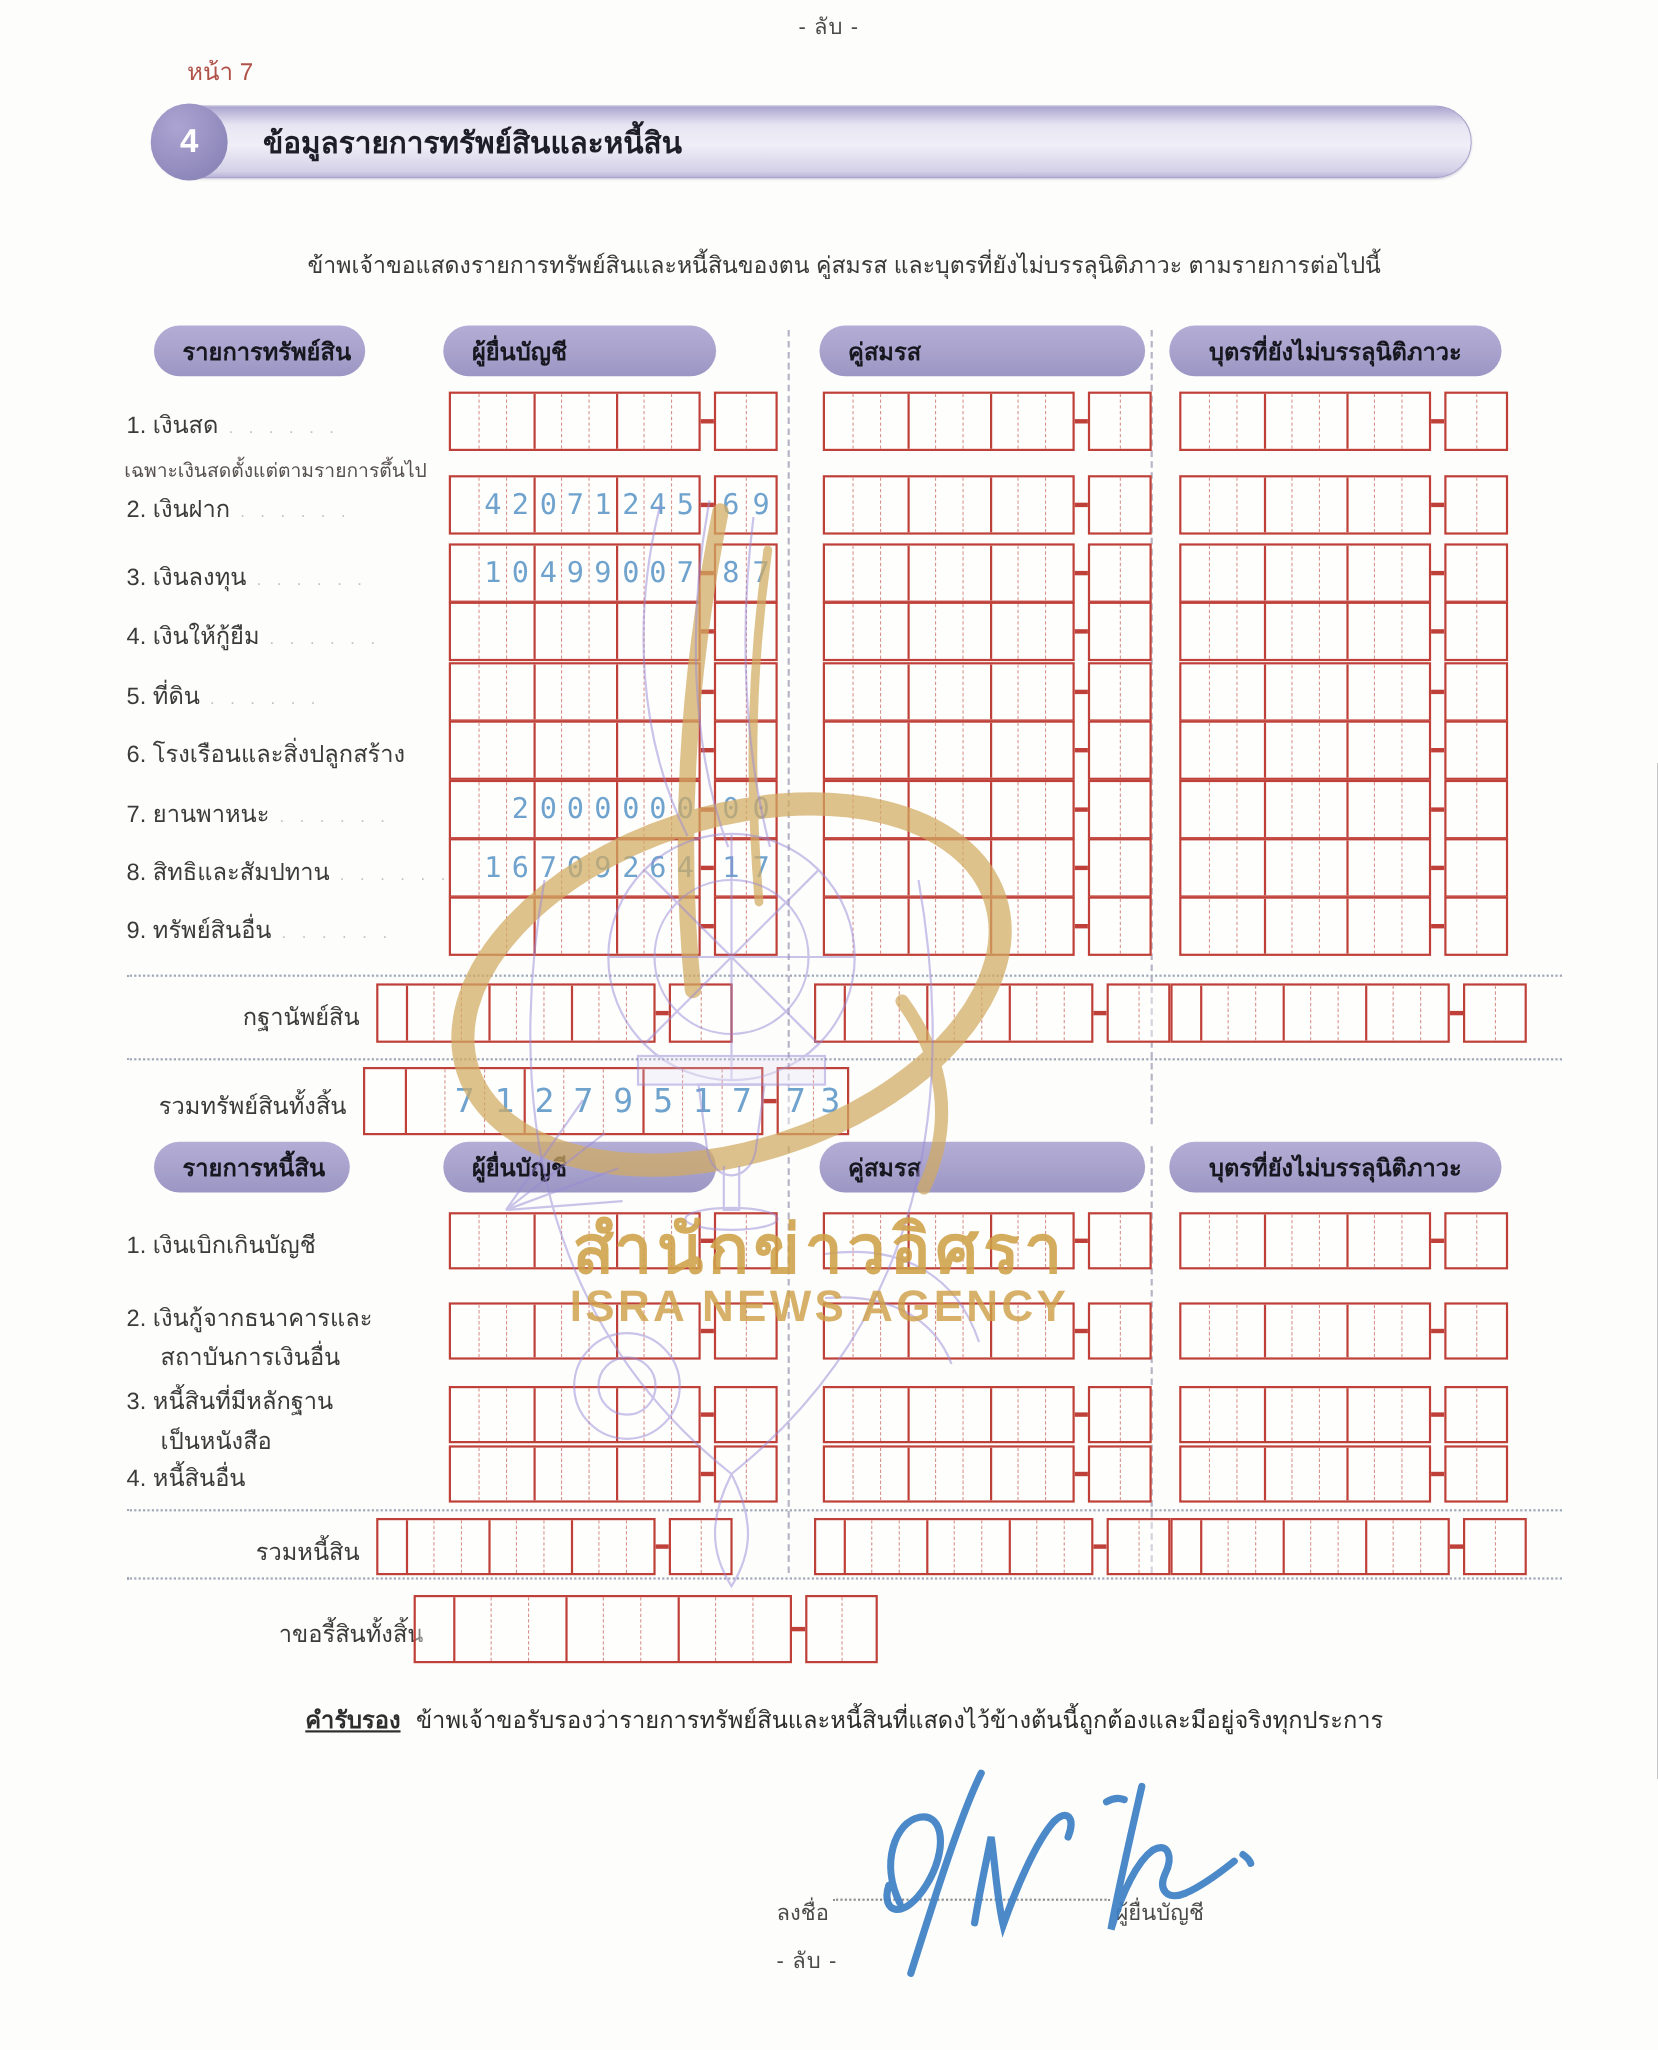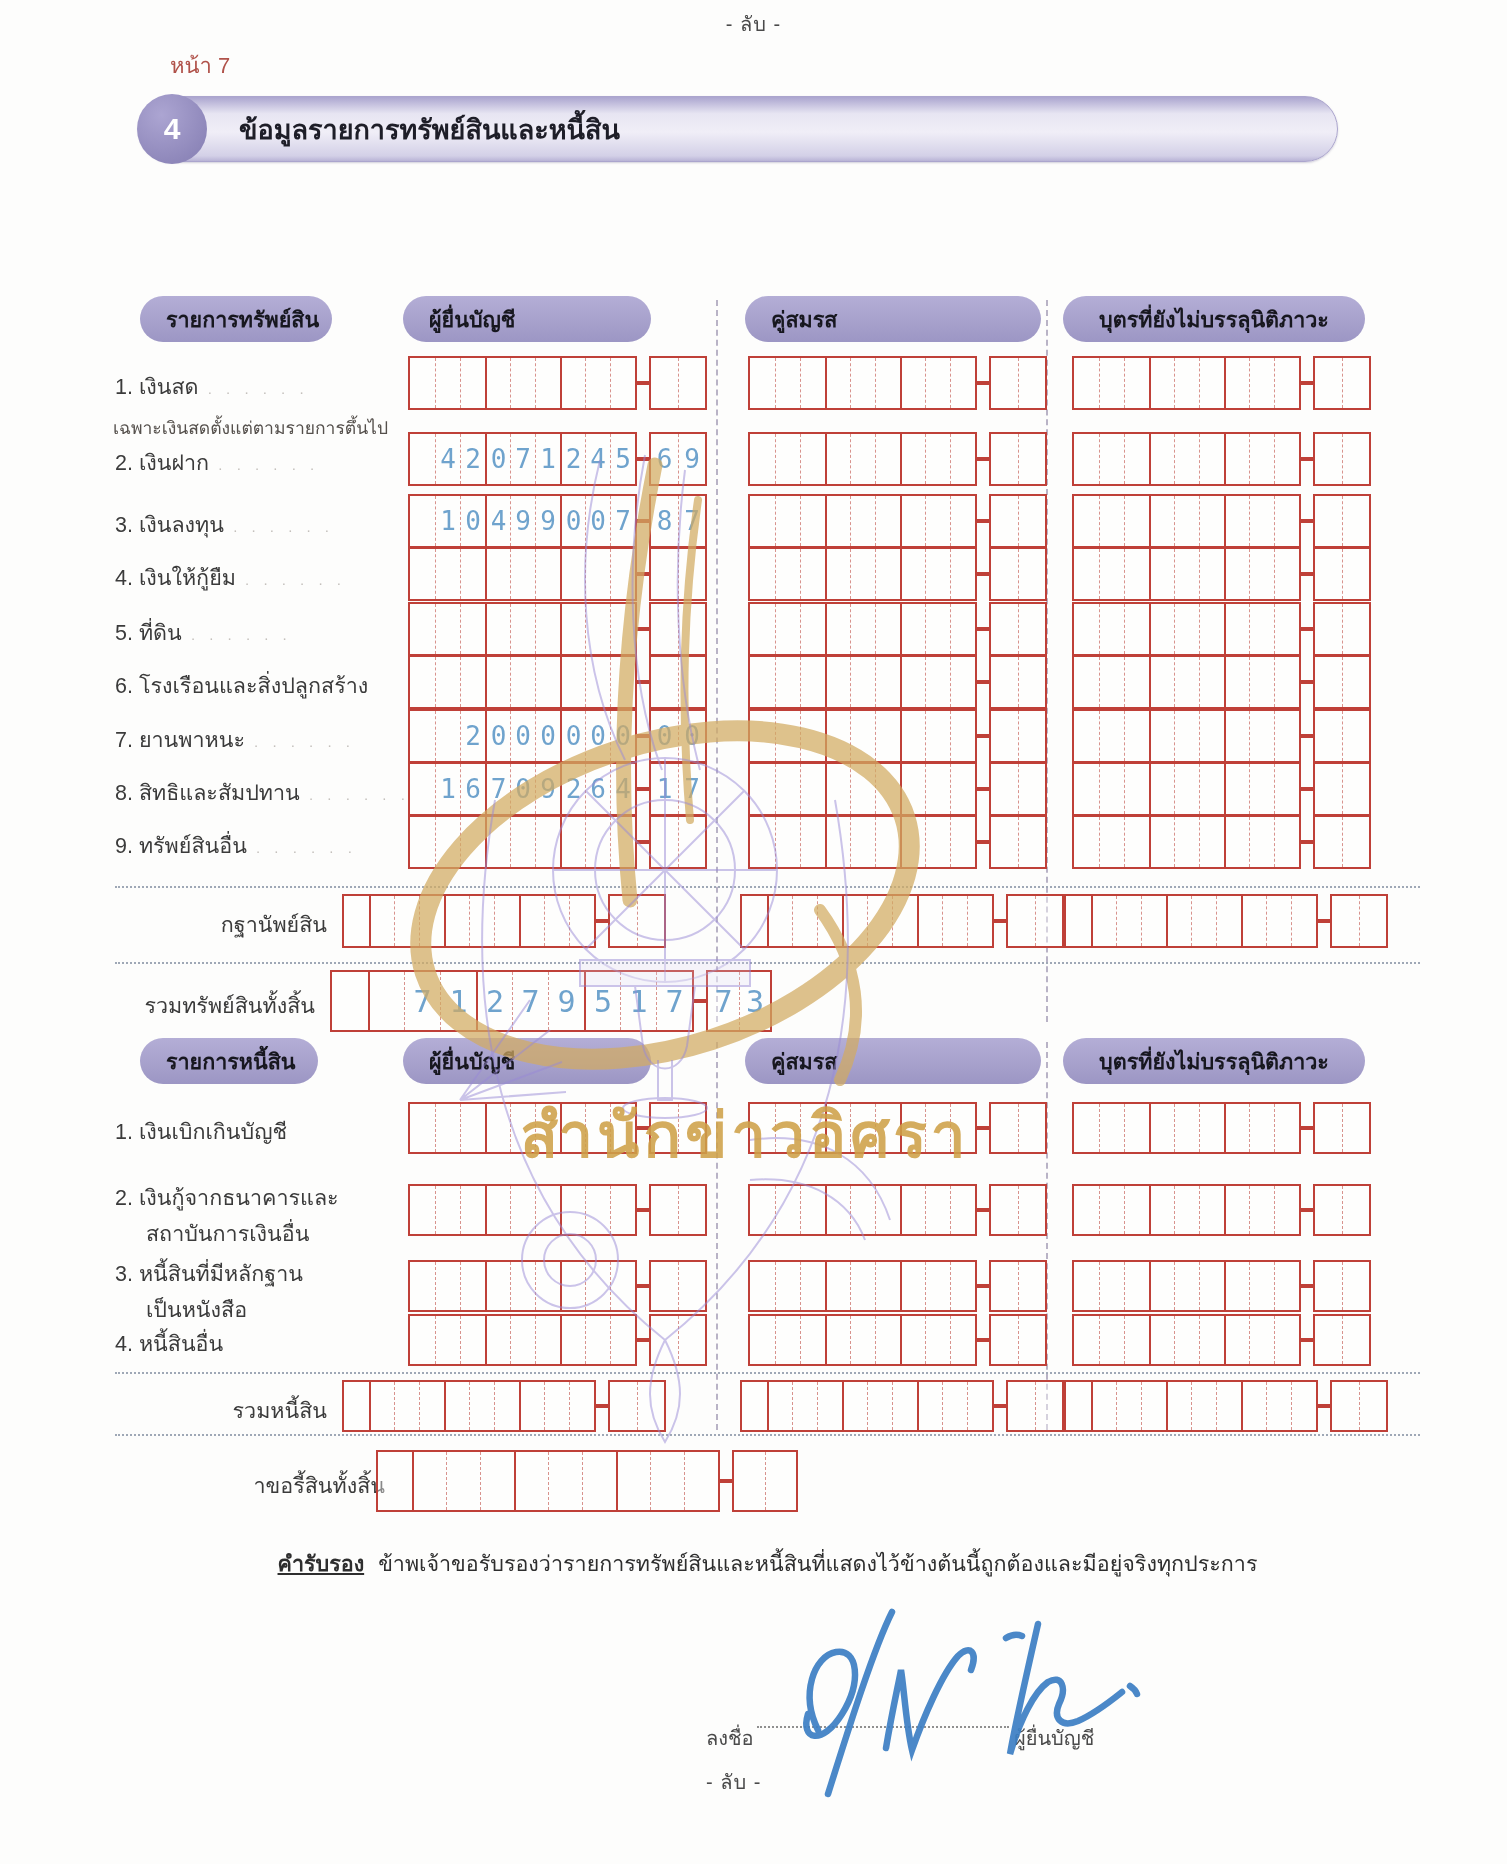--- a/index.html
+++ b/index.html
@@ -76,20 +76,21 @@
 
   <div class="abs conf" style="left:0;top:8px;width:1507px;text-align:center;">- ลับ -</div>
 
   <div class="abs" id="page-number" style="left:170px;top:48px;">หน้า 7</div>
 
   <div class="abs" id="section-banner">
     <div id="section-badge">4</div>
     <div id="section-title">ข้อมูลรายการทรัพย์สินและหนี้สิน</div>
   </div>
 
+  <div class="abs" id="intro">ข้าพเจ้าขอแสดงรายการทรัพย์สินและหนี้สินของตน  คู่สมรส  และบุตรที่ยังไม่บรรลุนิติภาวะ  ตามรายการต่อไปนี้</div>
 
   <div class="pill" style="left:140px;top:296px;width:192px;">รายการทรัพย์สิน</div>
   <div class="pill" style="left:403px;top:296px;width:248px;">ผู้ยื่นบัญชี</div>
   <div class="pill" style="left:745px;top:296px;width:296px;">คู่สมรส</div>
   <div class="pill center" style="left:1063px;top:296px;width:302px;">บุตรที่ยังไม่บรรลุนิติภาวะ</div>
 
   <div class="pill" style="left:140px;top:1038px;width:178px;">รายการหนี้สิน</div>
   <div class="pill" style="left:403px;top:1038px;width:248px;">ผู้ยื่นบัญชี</div>
   <div class="pill" style="left:745px;top:1038px;width:296px;">คู่สมรส</div>
   <div class="pill center" style="left:1063px;top:1038px;width:302px;">บุตรที่ยังไม่บรรลุนิติภาวะ</div>
@@ -1002,20 +1003,21 @@
         <ellipse cx="265" cy="668" rx="42" ry="10"></ellipse>
         <path d="M95,360 C60,560 90,760 265,900 C440,760 470,560 435,360"></path>
         <circle cx="170" cy="820" r="48"></circle>
         <circle cx="170" cy="820" r="26"></circle>
         <path d="M350,700 C420,690 470,720 490,780 M350,740 C410,735 450,760 465,800"></path>
         <path d="M60,660 L130,560 M60,660 L150,590 M60,660 L162,622 M60,660 L166,652"></path>
         <path d="M265,900 C245,940 245,970 265,1002 C285,970 285,940 265,900"></path>
       </g>
     </svg>
     <div class="wm-text" id="wm-thai">สำนักข่าวอิศรา</div>
+    <div class="wm-text" id="wm-en">ISRA NEWS AGENCY</div>
   </div>
 
   <div class="abs" id="cert">
     <span class="t">คำรับรอง</span><span>ข้าพเจ้าขอรับรองว่ารายการทรัพย์สินและหนี้สินที่แสดงไว้ข้างต้นนี้ถูกต้องและมีอยู่จริงทุกประการ</span>
   </div>
 
   <svg class="abs" id="sig-svg" style="left:770px;top:1598px;" width="390" height="208" viewBox="0 0 390 208">
     <g fill="none" stroke="#3c7fc4" stroke-width="6.5" stroke-linecap="round" opacity="0.92">
       <path d="M48,132 C30,96 44,58 66,54 C88,50 92,84 72,116 C52,148 30,142 38,116"></path>
       <path d="M58,196 C80,126 104,50 122,14"></path>

